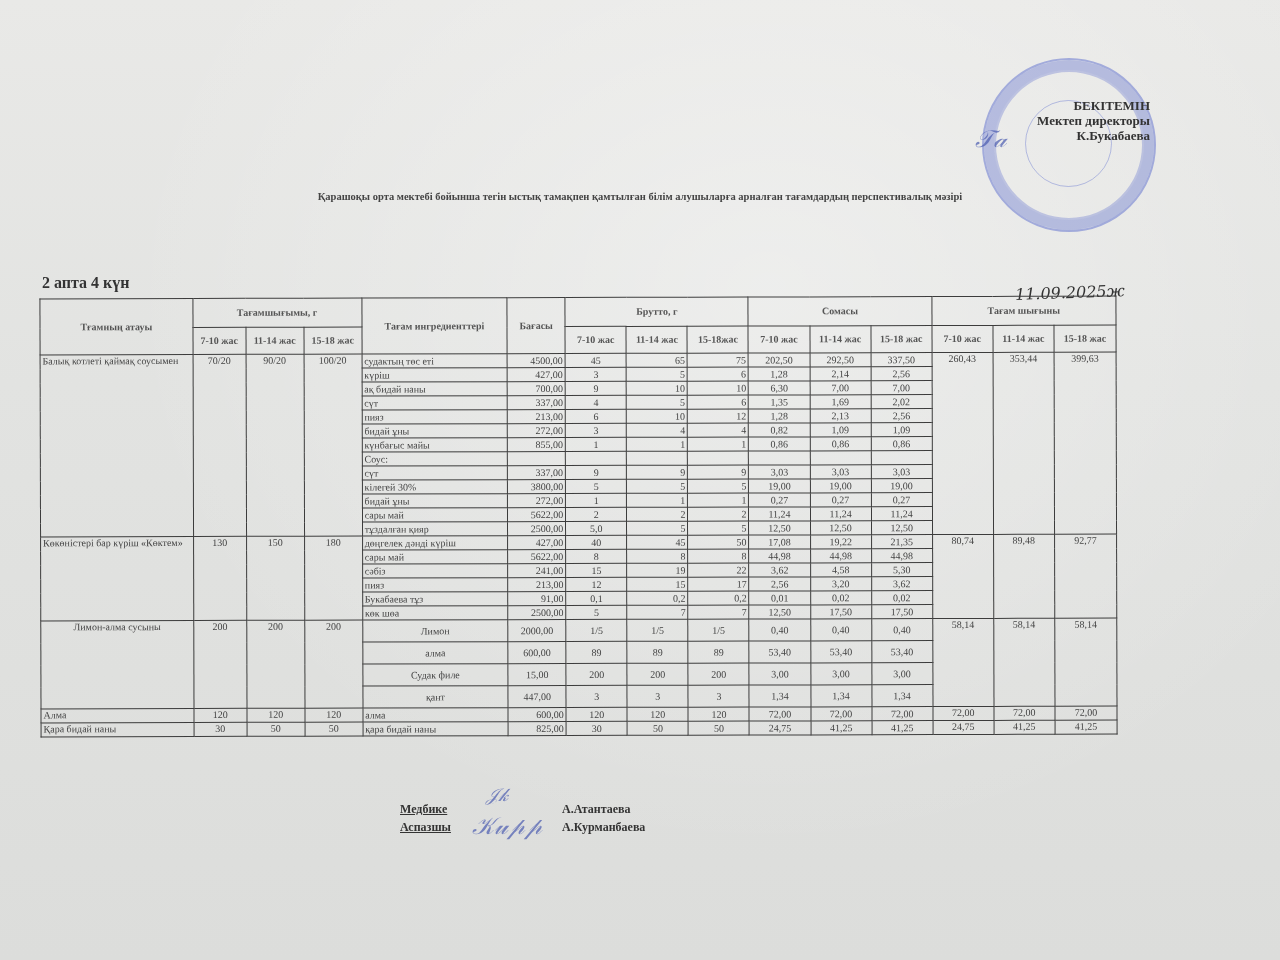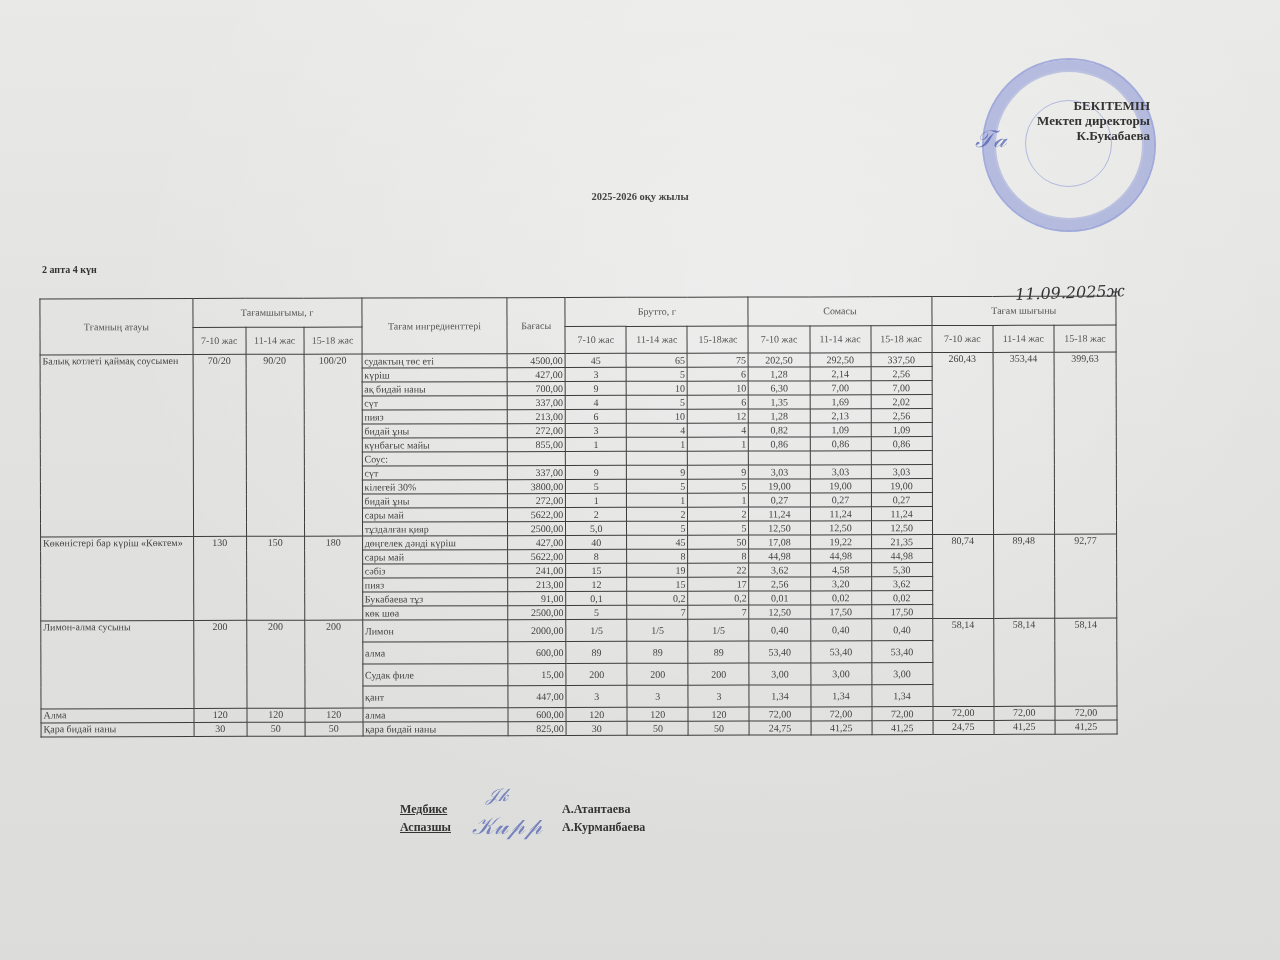--- a/index.html
+++ b/index.html
@@ -26,48 +26,48 @@
   }
   .stamp-inner {
     position:absolute; left:1025px; top:100px; width:85px; height:85px; border-radius:50%;
     border:1px solid rgba(70,90,200,0.35);
   }
   .title {
     position:absolute; left:200px; top:190px; width:880px; text-align:center;
     font-weight:bold; font-size:10.5px; line-height:14px; color:#444;
   }
   .week {
-    position:absolute; left:42px; top:264px; font-size:10px; font-weight:bold; color:#333;
+    position:absolute; left:42px; top:274px; font-size:16px; font-weight:bold; color:#333;
   }
   .date {
     position:absolute; left:1015px; top:283px; font-family:"DejaVu Serif", serif; font-style:italic;
     font-size:16px; color:#333; transform:rotate(-2deg);
   }
   table.menu {
     position:absolute; left:40px; top:297px; width:1077px;
     border-collapse:collapse; font-size:10px; color:#444;
     transform:rotate(-0.15deg);
   }
   table.menu th, table.menu td {
     border:1px solid #3c3c3c; padding:0 2px; height:13px; line-height:12px;
     font-weight:normal;
   }
-  table.menu th { font-weight:normal; font-size:10px; color:#555; text-align:center; }
+  table.menu th { font-weight:bold; font-size:10px; color:#555; text-align:center; }
   .h1 { height:28px !important; }
   .h2 { height:26px !important; }
   td.name { vertical-align:top; text-align:left;margin-top:40px; }
   td.age { vertical-align:top; text-align:center; }
   td.ing { text-align:left; }
   td.price { text-align:right; }
   td.b { text-align:right; }
   td.b1 { text-align:center; }
   td.s { text-align:center; }
   td.tot { vertical-align:top; text-align:center; }
   td.bold { font-weight:bold; }
-  tr.tall td { height:21px; }
+  tr.tall td { height:21px;text-align:center; }
   .sign {
     position:absolute; left:400px; top:800px; font-weight:bold; font-size:12px; line-height:18px; color:#333;
   }
   .sign .row { display:flex; }
   .sign .role { width:92px; margin-right:70px;text-decoration:underline; }
   .scribble {
     position:absolute; font-family:"DejaVu Serif", serif; font-style:italic; color:#4a5bb0; opacity:0.7;
   }
 </style>
 </head>
@@ -79,21 +79,21 @@
 <div class="stamp-inner"></div>
 
 <div class="approval">
   <div>БЕКІТЕМІН</div>
   <div>Мектеп директоры</div>
   <div>К.Букабаева</div>
 </div>
 <div class="scribble" style="left:975px;top:125px;font-size:24px;">𝒯𝒶</div>
 
 <div class="title">
-  <div>2025-2026 оқу жылы</div>
+  <div>Қарашоқы орта мектебі бойынша тегін ыстық тамақпен қамтылған білім алушыларға арналған тағамдардың перспективалық мәзірі</div>
 </div>
 
 <div class="week">2 апта 4 күн</div>
 <div class="date">11.09.2025ж</div>
 
 <table class="menu">
   <colgroup>
     <col style="width:150px">
       <col style="width:52px">
       <col style="width:57px">

